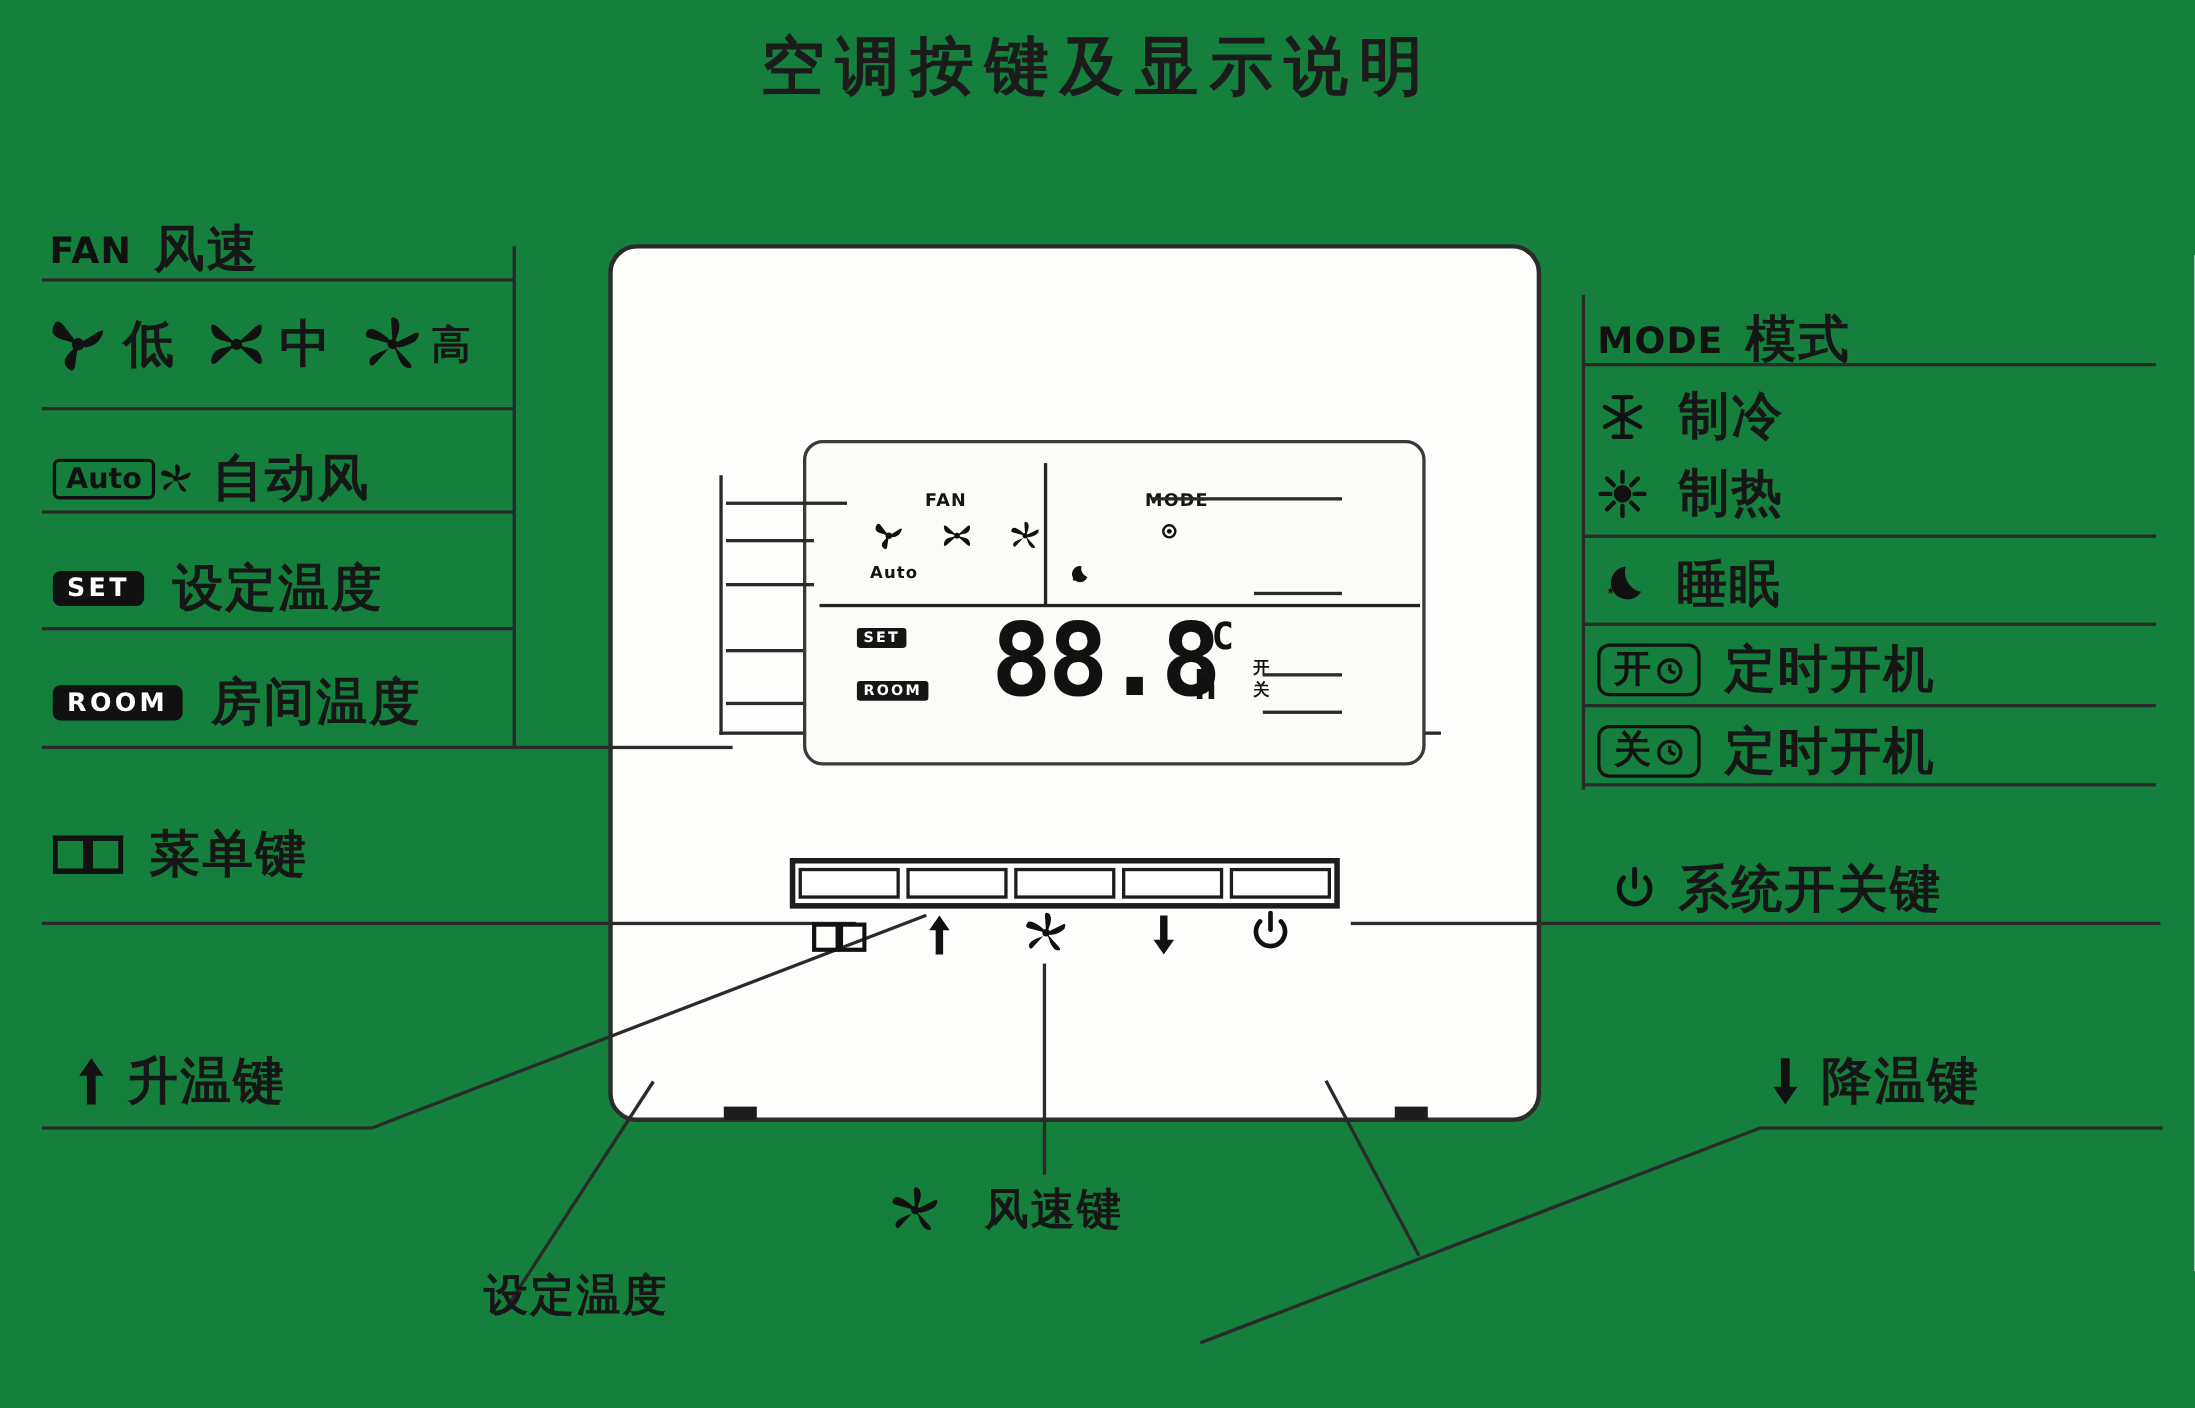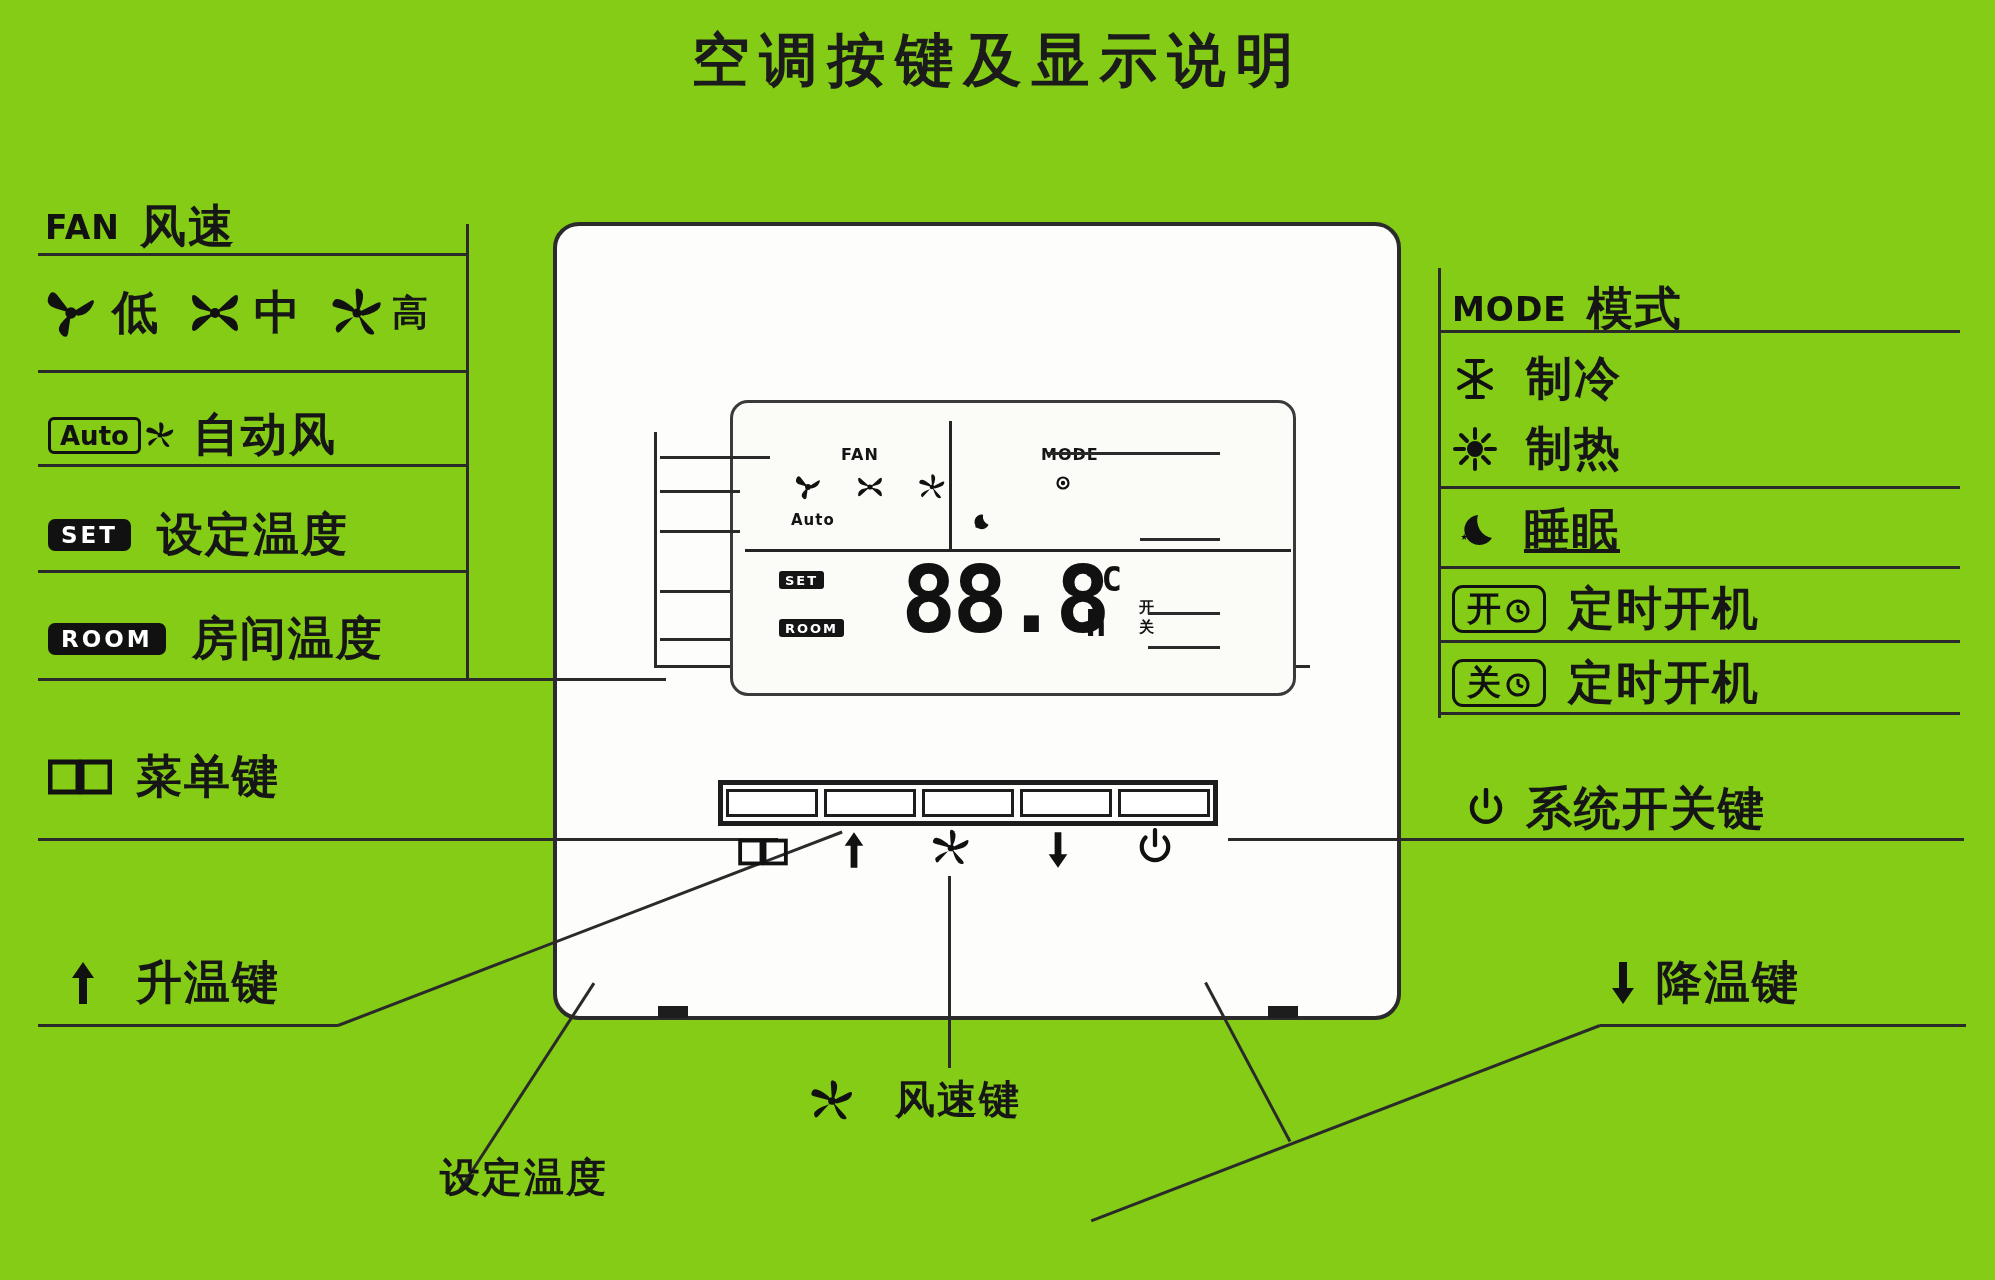--- a/index.html
+++ b/index.html
@@ -3,21 +3,21 @@
 <meta charset="utf-8">
 <style>
   html,body{margin:0;padding:0;background:#ffffff;}
   body{
     font-family:"DejaVu Sans","Liberation Sans",sans-serif;
     color:#111;
   }
   #stage{
     position:relative;
     width:1995px;height:1280px;
-    background:#84cc16;
+    background:#15803d;
     overflow:hidden;
   }
   
   .title{
     position:absolute;left:0;top:22px;width:1995px;
     text-align:center;
     font-size:58px;font-weight:bold;letter-spacing:10px;
     color:#1b1b1b;
     font-family:"DejaVu Sans","Liberation Sans",sans-serif;
   }
@@ -282,21 +282,21 @@
     <span>
       <svg class="ic" width="64" height="42" viewBox="0 0 64 42">
         <rect x="2" y="6" width="28" height="30" fill="none" stroke="#111" stroke-width="5"></rect>
         <rect x="34" y="6" width="28" height="30" fill="none" stroke="#111" stroke-width="5"></rect>
       </svg>
     </span>
     <span class="legend-cn" style="margin-left:24px;">菜单键</span>
   </div>
   <div class="hline" style="left:38px;top:838px;width:740px;"></div>
 
-  <div class="legend-row" style="left:70px;top:952px;gap:20px;">
+  <div class="legend-row" style="left:70px;top:952px;">
     <span>
       <svg class="ic" width="26" height="46" viewBox="0 0 26 46">
         <path d="M13 2 L24 18 L17 18 L17 44 L9 44 L9 18 L2 18 Z" fill="#111"></path>
       </svg>
     </span>
     <span class="legend-cn" style="margin-left:20px;">升温键</span>
   </div>
   <div class="hline" style="left:38px;top:1024px;width:300px;"></div>
   <div class="diag" style="left:338px;top:1024px;width:540px;transform:rotate(-21deg);"></div>
 
@@ -341,21 +341,21 @@
   </div>
   <div class="hline" style="left:1440px;top:486px;width:520px;"></div>
 
   <div class="legend-row" style="left:1452px;top:500px;">
     <span>
       <svg class="ic" width="48" height="46" viewBox="0 0 48 46">
         <path d="M40 30 A15 15 0 1 1 26 7 A18 18 0 0 0 40 30 Z" fill="#111"></path>
         <path d="M9 28 l2.4 0 l0.8-2.4 l0.8 2.4 l2.4 0 l-1.9 1.5 l0.7 2.4 l-2-1.4 l-2 1.4 l0.7-2.4 Z" fill="#111"></path>
       </svg>
     </span>
-    <span class="legend-cn" style="margin-left:24px;text-decoration:underline;">睡眠</span>
+    <span class="legend-cn" style="margin-left:24px;">睡眠</span>
   </div>
   <div class="hline" style="left:1440px;top:566px;width:520px;"></div>
 
   <div class="legend-row" style="left:1452px;top:578px;">
     <span class="badge-outline2">
       <span>开</span><svg class="ic" width="26" height="26" viewBox="0 0 26 26" style="margin-left:4px;vertical-align:-4px;">
         <circle cx="13" cy="13" r="10" fill="none" stroke="#111" stroke-width="3"></circle>
         <line x1="13" y1="13" x2="13" y2="7" stroke="#111" stroke-width="3"></line>
         <line x1="13" y1="13" x2="18" y2="15" stroke="#111" stroke-width="3"></line>
       </svg>

